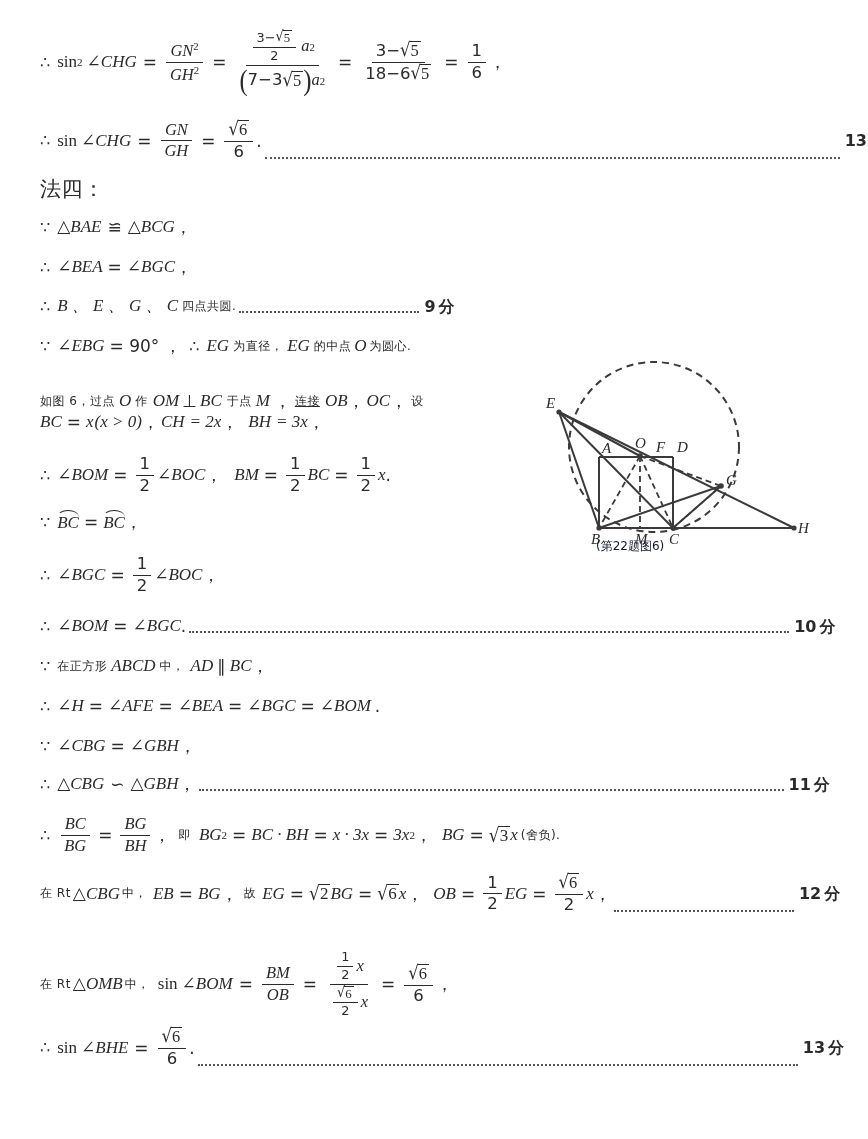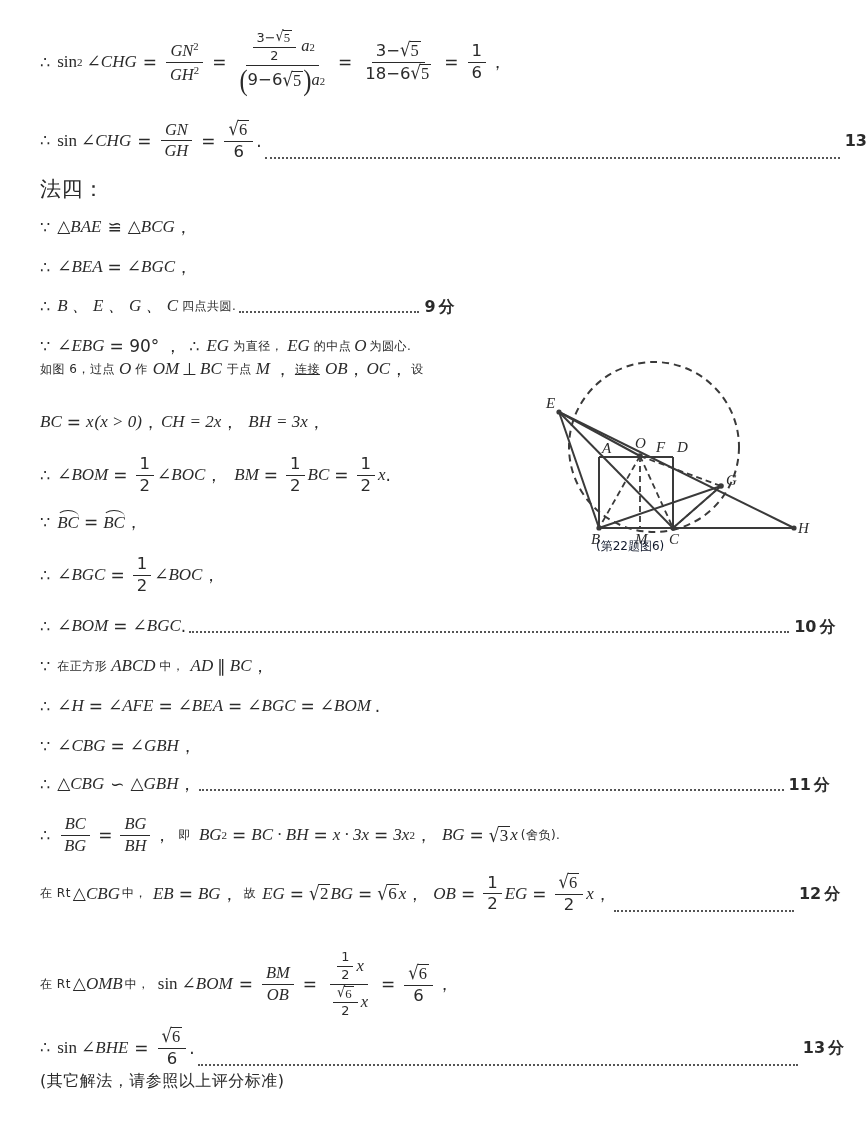--- a/index.html
+++ b/index.html
@@ -196,21 +196,21 @@
                 <span class="rad-body up">5</span>
               </span>
           </span>
           <span class="den"><span class="sym">2</span></span>
         </span>
         <span class="math" style="margin-left:2px;">a</span>
           <sup class="expn">2</sup>
       </span>
       <span class="den" style="display:flex;align-items:center;">
         <span class="bigparen">(</span>
-        <span class="sym">9−6</span>
+        <span class="sym">7−3</span>
         <span class="sqrt">
             <span class="radical">√</span>
             <span class="rad-body up">5</span>
           </span>
         <span class="bigparen">)</span>
         <span class="math">a</span>
           <sup class="expn">2</sup>
       </span>
     </span>
 
@@ -299,21 +299,21 @@
     <span class="sym">，</span>
     <span class="lead" style="margin-left:8px;">∴</span>
     <span class="math">EG</span>
     <span class="cn" style="margin-left:4px;">为直径，</span>
     <span class="math" style="margin-left:4px;">EG</span>
     <span class="cn" style="margin-left:4px;">的中点</span>
     <span class="math" style="margin:0 3px;">O</span>
     <span class="cn">为圆心.</span>
   </div>
 
-  <div class="row" style="left:40px; top:360px;">
+  <div class="row" style="left:40px; top:392px;">
     <span class="cn">如图 6，过点</span>
     <span class="math" style="margin:0 4px;">O</span>
     <span class="cn">作</span>
     <span class="math" style="margin-left:5px;">OM</span>
     <span class="sym" style="margin:0 3px;">⊥</span>
     <span class="math">BC</span>
     <span class="cn" style="margin-left:5px;">于点</span>
     <span class="math" style="margin:0 4px;">M</span>
     <span class="sym">，</span>
     <span class="cn" style="margin-left:4px;text-decoration:underline;">连接</span>
@@ -566,23 +566,20 @@
             <span class="radical">√</span>
             <span class="rad-body up">6</span>
           </span></span>
       <span class="den"><span class="sym">6</span></span>
     </span>
     <span class="sym">.</span>
     <span class="leader" style="width:600px;"></span>
     <span class="score"><span>13</span><span class="fen">分</span></span>
   </div>
 
-  <div class="row" style="left:40px; top:1072px;">
-    <span class="cn" style="font-size:16px;">(其它解法，请参照以上评分标准)</span>
-  </div>
 
   <div class="figure">
     <svg width="310" height="215" viewBox="0 0 310 215" xmlns="http://www.w3.org/2000/svg">
 
       <circle cx="118" cy="95" r="85" fill="none" stroke="#3a3a3a" stroke-width="2" stroke-dasharray="7,5"></circle>
 
       <line x1="63" y1="105" x2="137" y2="105" stroke="#3a3a3a" stroke-width="2"></line>
       <line x1="137" y1="105" x2="137" y2="176" stroke="#3a3a3a" stroke-width="2"></line>
       <line x1="137" y1="176" x2="63" y2="176" stroke="#3a3a3a" stroke-width="2"></line>
       <line x1="63" y1="176" x2="63" y2="105" stroke="#3a3a3a" stroke-width="2"></line>

